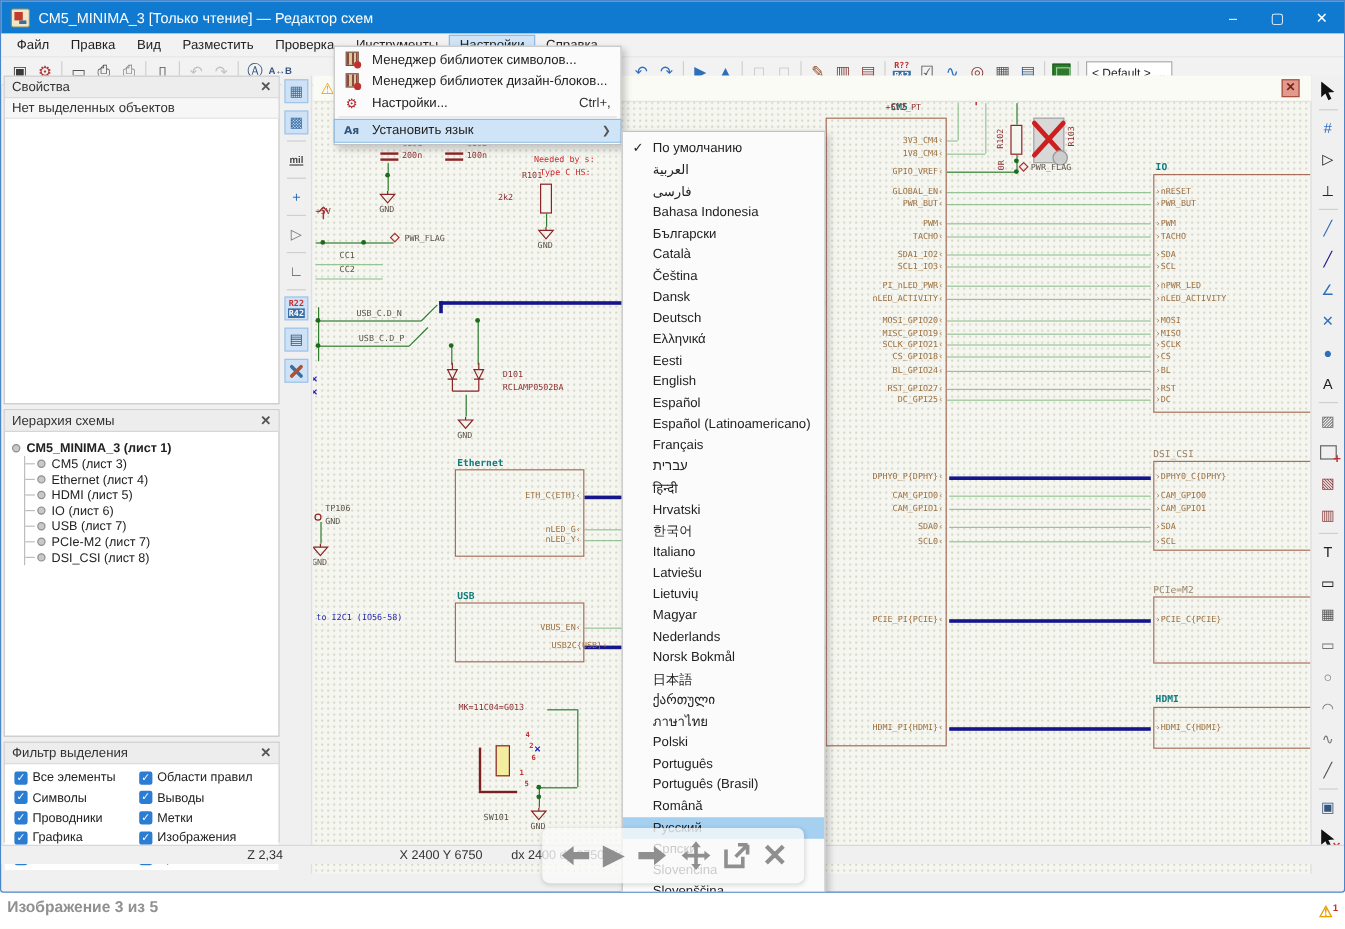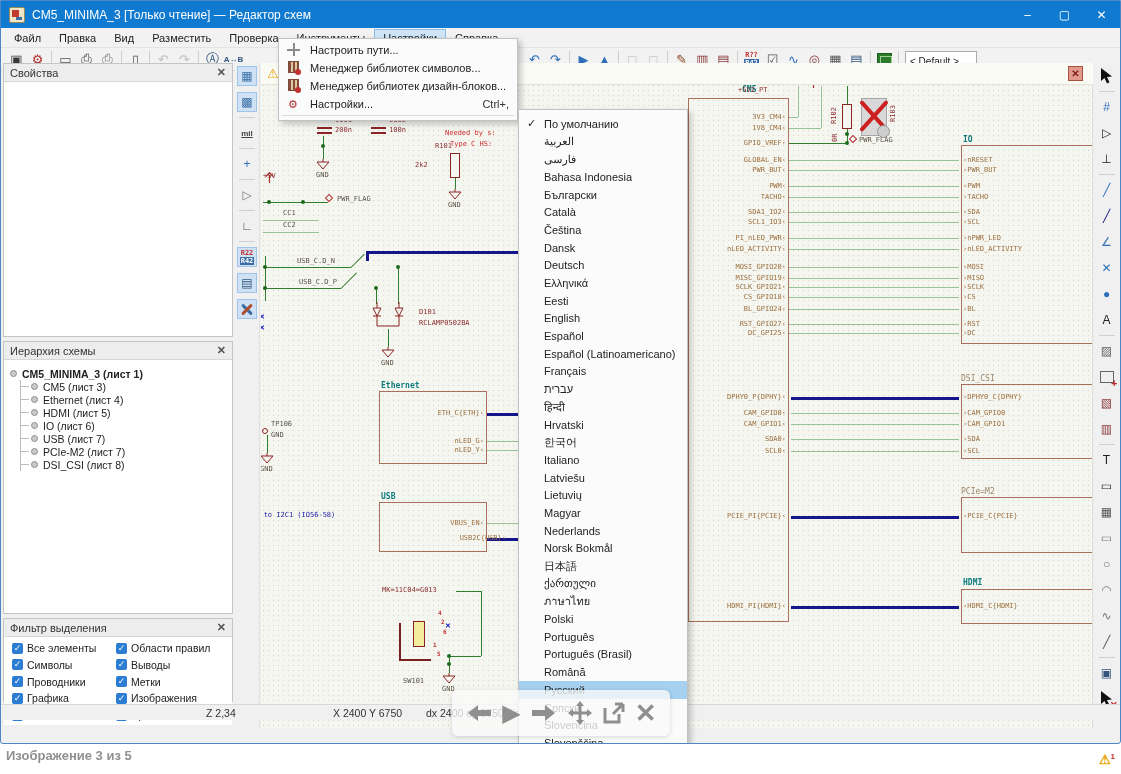--- a/index.html
+++ b/index.html
@@ -487,20 +487,21 @@
         </svg>
         <span class="x">✕</span>
       </span>
     </div>
 
   <div class="panel" style="top:62px;height:274px">
     <div class="phead">
       <span>Свойства</span>
       <span class="px">✕</span>
     </div>
+    <div class="pmsg">Нет выделенных объектов</div>
   </div>
 
   <div class="panel" style="top:340px;height:273px">
     <div class="phead">
       <span>Иерархия схемы</span>
       <span class="px">✕</span>
     </div>
     <div class="tree" id="tree">
         <div class="trow root">
           <span class="bullet"></span>
@@ -583,37 +584,38 @@
         </div>
         <div class="fitem">
           <span class="cb">✓</span>
           <span>Прочие элементы</span>
         </div>
       </div>
   </div>
 
   <div class="dropdown" id="dropdown">
       <div class="mrow">
-        <span class="micon"><span class="crossic"></span></span>
-        <span>Настроить пути...</span>
-      </div>
-      <div class="mrow">
         <span class="micon"><span class="libic"></span></span>
         <span>Менеджер библиотек символов...</span>
       </div>
       <div class="mrow">
         <span class="micon"><span class="libic"></span></span>
         <span>Менеджер библиотек дизайн-блоков...</span>
       </div>
       <div class="mrow">
         <span class="micon" style="color: rgb(176, 48, 48);">⚙</span>
         <span>Настройки...</span>
         <span class="msc">Ctrl+,</span>
       </div>
       <div class="msep"></div>
+      <div class="mrow hlrow">
+        <span class="micon"><span class="langic">Aя</span></span>
+        <span>Установить язык</span>
+        <span class="sub">❯</span>
+      </div>
     </div>
   <div class="submenu" id="submenu">
       <div class="srow">
         <span class="chk">✓</span>
         <span>По умолчанию</span>
       </div>
       <div class="srow">
         <span class="chk"></span>
         <span>العربية</span>
       </div>

